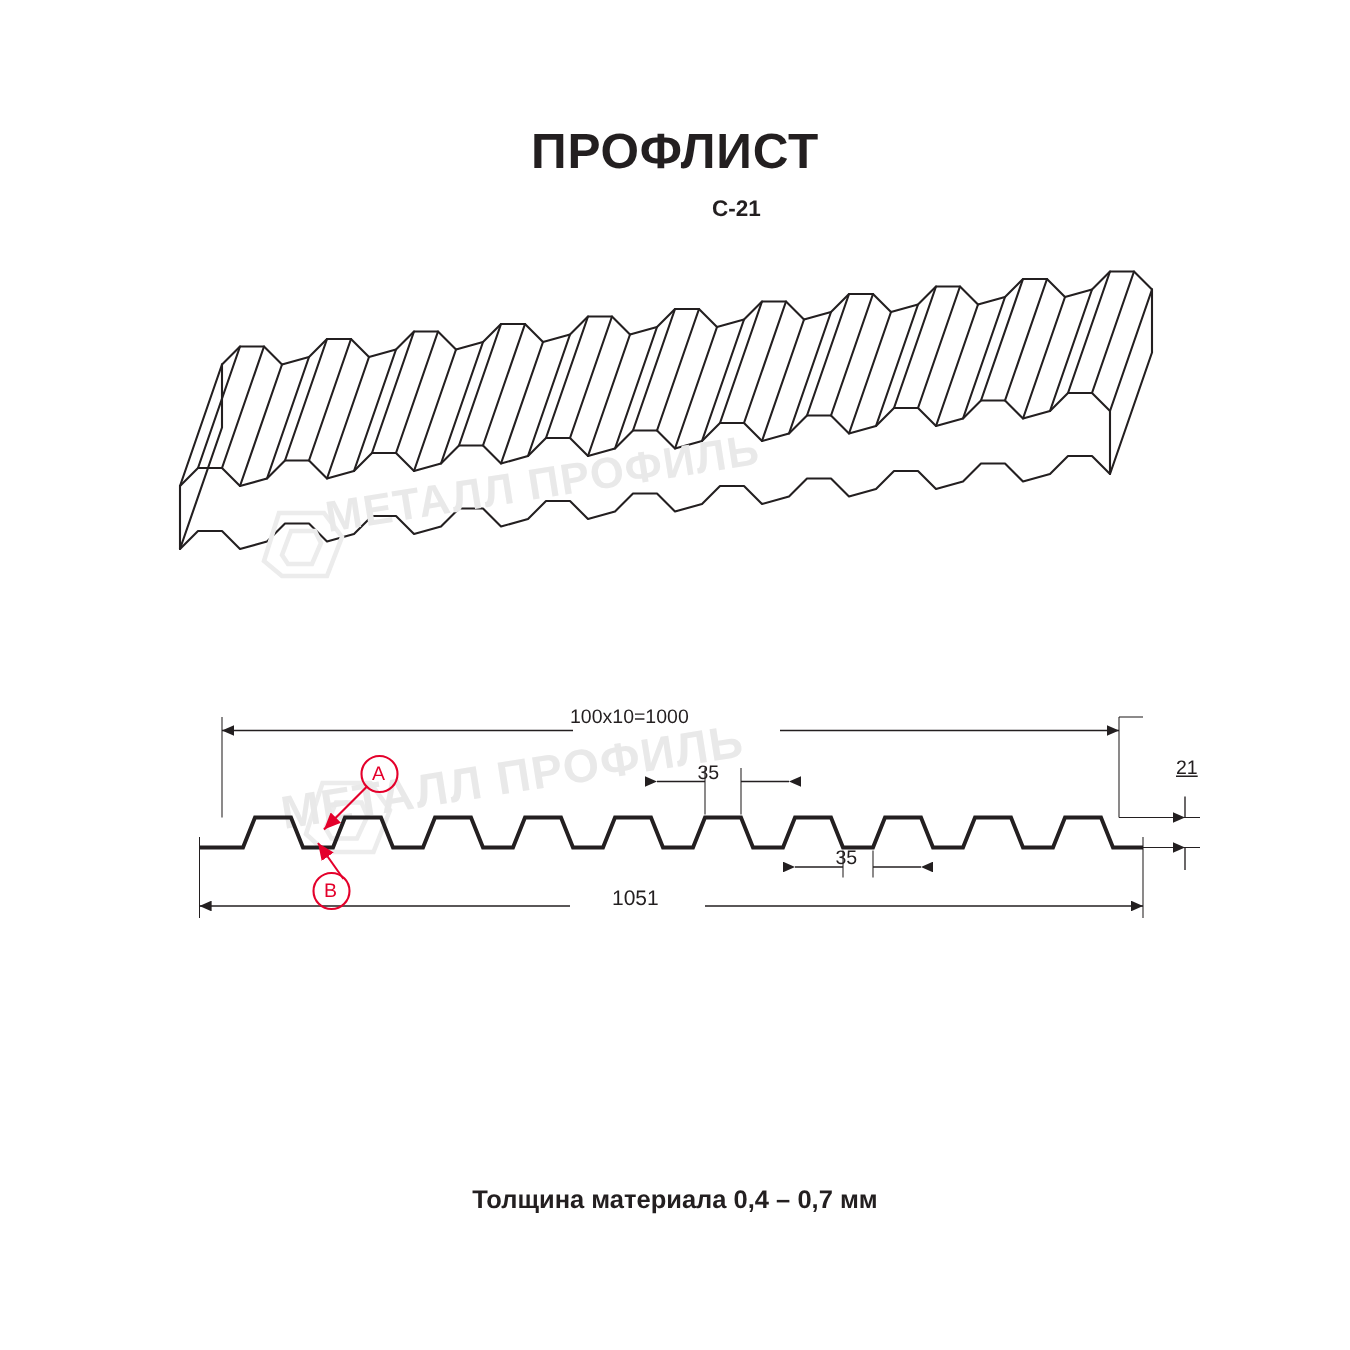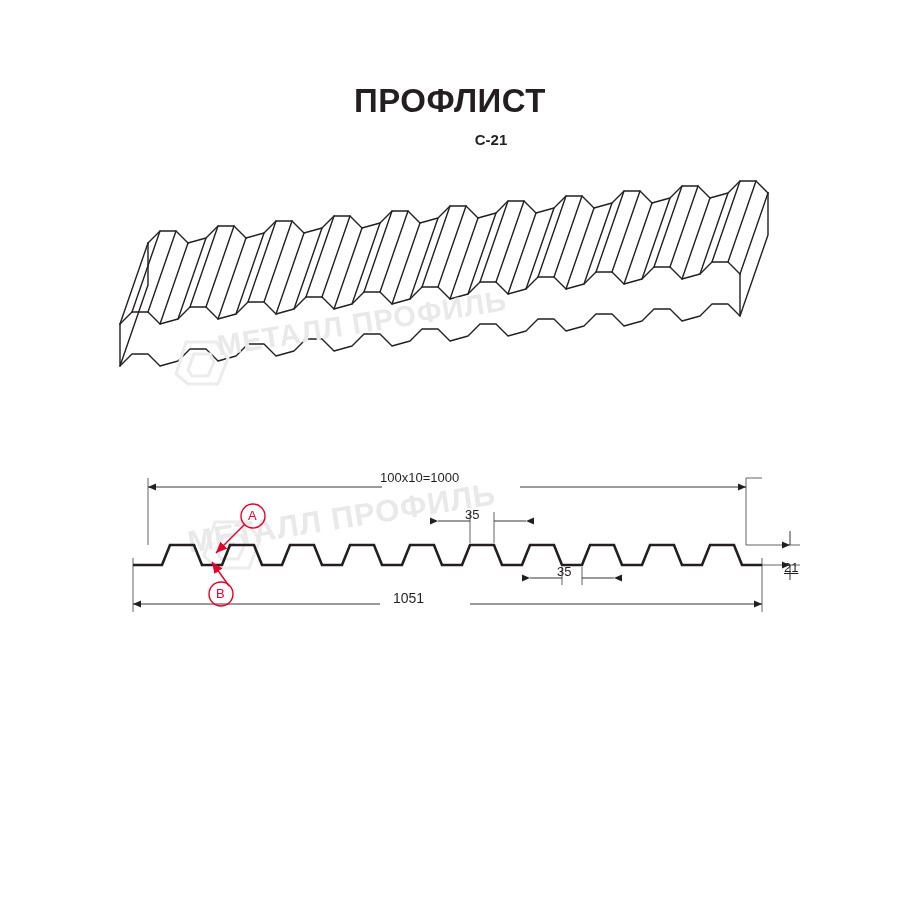--- a/index.html
+++ b/index.html
@@ -286,21 +286,22 @@
 
     <g fill="none" stroke="#e4002b" stroke-width="1.4">
       <circle cx="253" cy="516" r="12"></circle>
       <circle cx="221" cy="594" r="12"></circle>
       <path d="M245,524 L216,553" marker-end="url(#arrRred)"></path>
       <path d="M229,586 L212,562" marker-end="url(#arrRred)"></path>
     </g>
   </svg>
 
   <div class="dim-label" style="left:380px; top:470px;">100х10=1000</div>
-  <div class="dim-label" style="left:393px; top:590px; font-size:14px;">1051</div>
+  <div class="dim-label" style="left:408px; top:590px; font-size:14px;">1051</div>
   <div class="dim-label" style="left:465px; top:507px;">35</div>
   <div class="dim-label" style="left:557px; top:564px;">35</div>
-  <div class="dim-label" style="left:784px; top:560px;text-decoration:underline;">21</div>
+  <div class="dim-label" style="left:784px; top:504px;text-decoration:underline;">21</div>
 
   <div class="callout-letter" style="left:248px; top:508px;">A</div>
   <div class="callout-letter" style="left:216px; top:586px;">B</div>
 
+  <div class="footer">Толщина материала 0,4 – 0,7 мм</div>
 </div>
 
 </body></html>

